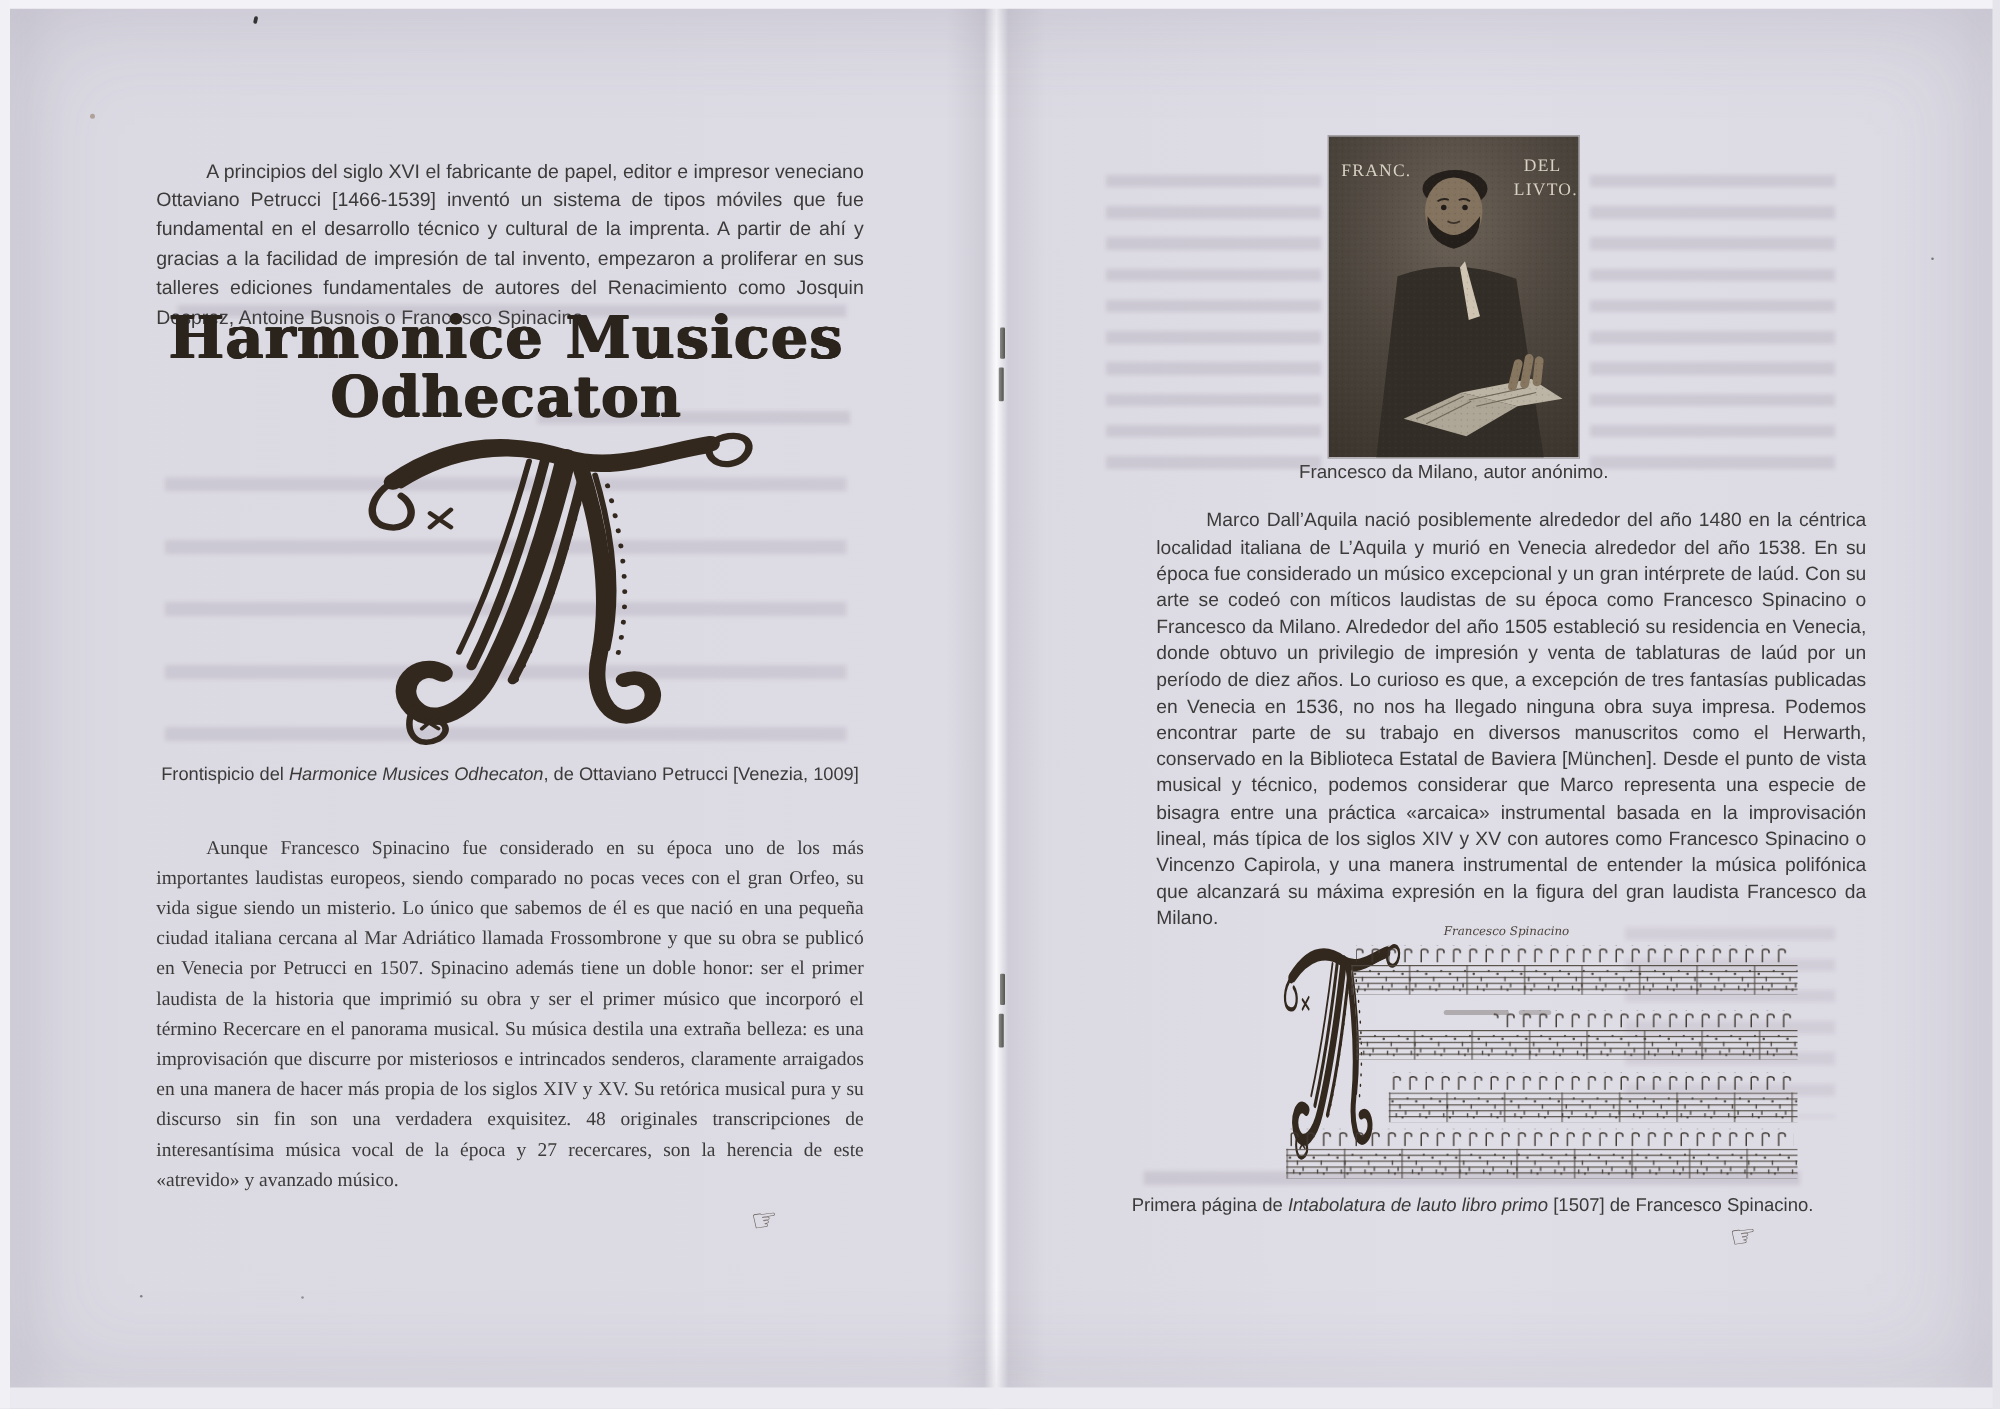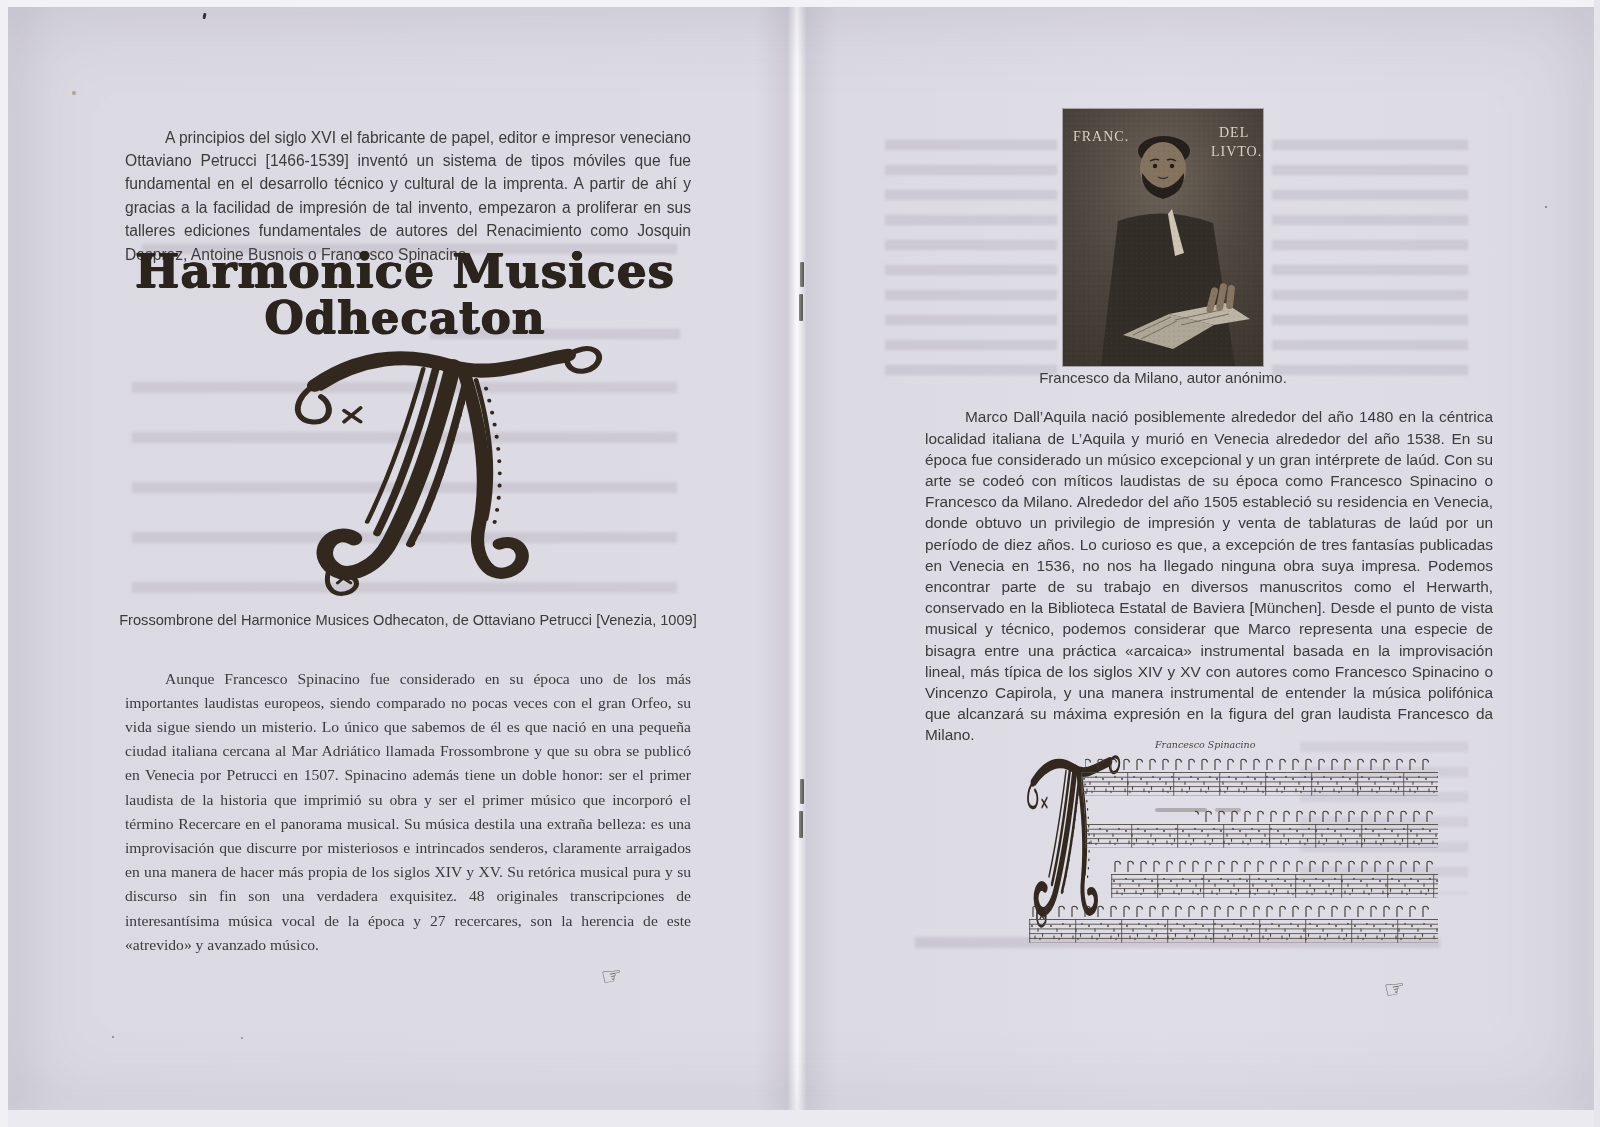--- a/index.html
+++ b/index.html
@@ -32,21 +32,21 @@
   .gothic{font-family:"DejaVu Serif",serif;font-weight:bold;color:#2b241d;
           text-shadow:.7px 0 #2b241d,-.7px 0 #2b241d,0 .5px #2b241d;}
   #title-block{position:absolute;left:105px;top:246px;width:600px;text-align:center;z-index:3;}
   #title-line1{font-size:47px;line-height:50px;letter-spacing:1px;}
   #title-line2{font-size:45px;line-height:44px;letter-spacing:1px;}
   
   .caption{position:absolute;text-align:center;font-size:14.6px;color:#3b3a39;}
   #caption-frontispicio{left:110px;top:612px;width:596px;}
   #caption-portrait{left:963px;top:369px;width:400px;font-size:15px;}
   #caption-tablature{left:895px;top:957px;width:566px;font-size:14.8px;}
-  .cap-it{}
+  .cap-it{font-style:italic;}
   
   #initial-left{position:absolute;left:288px;top:330px;z-index:3;}
   
   #portrait{position:absolute;left:1063px;top:109px;width:200px;height:257px;z-index:3;
             box-shadow:0 0 0 1px rgba(60,55,50,.35);}
   
   #tablature{position:absolute;left:1023px;top:732px;z-index:3;}
   
   .manicule{position:absolute;font-family:"DejaVu Sans",sans-serif;color:#4f463c;z-index:4;
             font-size:24px;opacity:.85;transform:rotate(-8deg);}
@@ -119,21 +119,21 @@
   <div id="title-block">
     <div class="gothic" id="title-line1">Harmonice Musices</div>
     <div class="gothic" id="title-line2">Odhecaton</div>
   </div>
 
   <svg id="initial-left" width="330" height="278" viewBox="0 0 100 100" preserveAspectRatio="none" style="color:#33281e;">
     <use href="#flourish" width="100" height="100"></use>
   </svg>
 
   <div class="caption" id="caption-frontispicio">
-    <span>Frossombrone del </span><span class="cap-it">Harmonice Musices Odhecaton</span><span>, de Ottaviano Petrucci [Venezia, 1009]</span>
+    <span>Frontispicio del </span><span class="cap-it">Harmonice Musices Odhecaton</span><span>, de Ottaviano Petrucci [Venezia, 1009]</span>
   </div>
 
   <p class="para" id="para-spinacino">Aunque Francesco Spinacino fue considerado en su época uno de los más importantes laudistas europeos, siendo comparado no pocas veces con el gran Orfeo, su vida sigue siendo un misterio. Lo único que sabemos de él es que nació en una pequeña ciudad italiana cercana al Mar Adriático llamada Frossombrone y que su obra se publicó en Venecia por Petrucci en 1507. Spinacino además tiene un doble honor: ser el primer laudista de la historia que imprimió su obra y ser el primer músico que incorporó el término Recercare en el panorama musical. Su música destila una extraña belleza: es una improvisación que discurre por misteriosos e intrincados senderos, claramente arraigados en una manera de hacer más propia de los siglos XIV y XV. Su retórica musical pura y su discurso sin fin son una verdadera exquisitez. 48 originales transcripciones de interesantísima música vocal de la época y 27 recercares, son la herencia de este «atrevido» y avanzado músico.</p>
 
   <span class="manicule" id="manicule-left">☞</span>
 
   <svg id="portrait" viewBox="0 0 200 257" width="200" height="257">
     <defs>
       <radialGradient id="pgrad" cx="50%" cy="28%" r="85%">
         <stop offset="0%" stop-color="#6b6157"></stop>
@@ -215,20 +215,23 @@
       <rect x="2" y="-16" width="322" height="14" fill="url(#flags)"></rect>
     </g>
     <g transform="translate(6,187)">
       <rect width="409" height="23.7" fill="url(#staff)"></rect>
       <rect width="409" height="23.7" fill="url(#bars)" opacity="0.85"></rect>
       <rect width="409" height="23.7" fill="url(#notes)" opacity="0.95"></rect>
       <rect x="2" y="-16" width="404" height="14" fill="url(#flags)"></rect>
     </g>
   </svg>
 
+  <div class="caption" id="caption-tablature">
+    <span>Primera página de </span><span class="cap-it">Intabolatura de lauto libro primo</span><span> [1507] de Francesco Spinacino.</span>
+  </div>
 
   <span class="manicule" id="manicule-right">☞</span>
 
   <div id="fold"></div>
   <div class="staple" id="staple-top">
     <div class="seg a"></div>
       <div class="seg b"></div>
   </div>
   <div class="staple" id="staple-bottom">
     <div class="seg a"></div>

